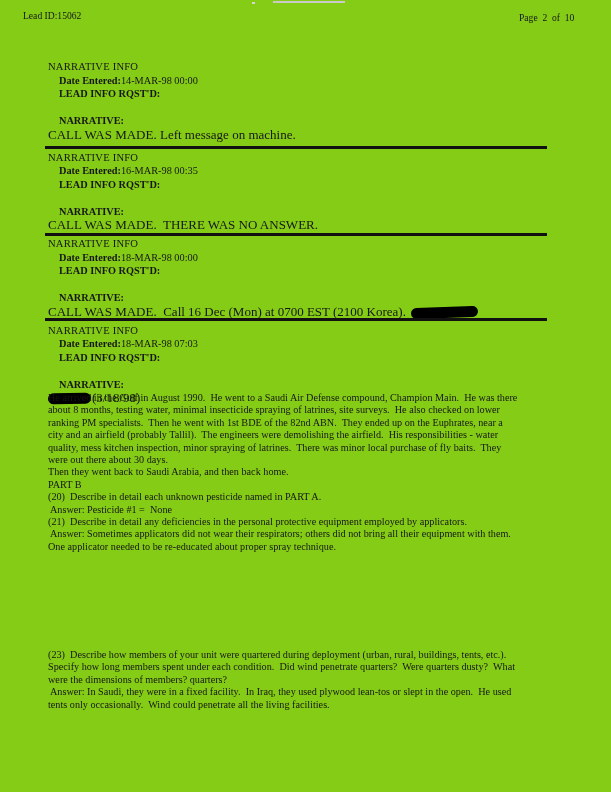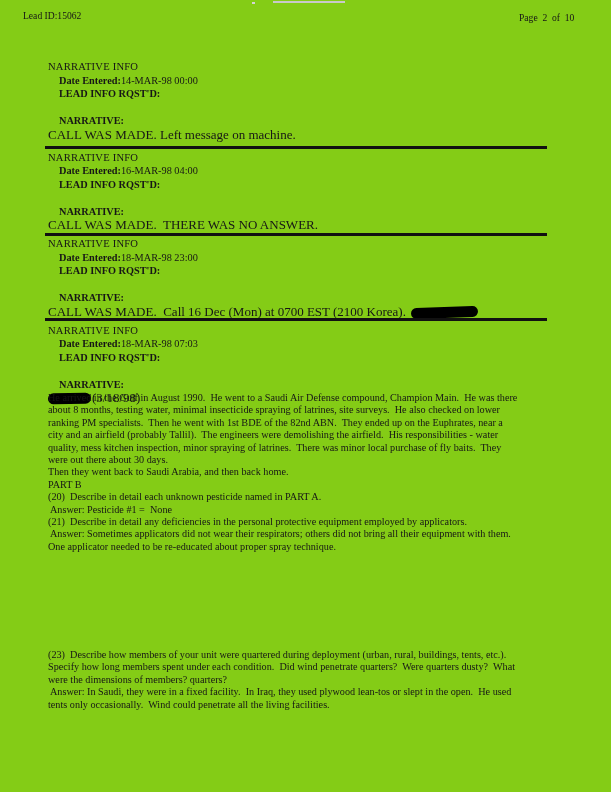--- a/index.html
+++ b/index.html
@@ -112,32 +112,32 @@
     <div class="ind b">LEAD INFO RQST'D:</div>
     <div class="sp"></div>
     <div class="ind b">NARRATIVE:</div>
     <div class="ntext">CALL WAS MADE. Left message on machine.</div>
   </section>
 
   <div class="divider" style="top:146px"></div>
 
   <section class="entry" style="top:150.5px">
     <div class="h">NARRATIVE INFO</div>
-    <div class="ind"><span class="b">Date Entered:</span><span>16-MAR-98 04:00</span></div>
+    <div class="ind"><span class="b">Date Entered:</span><span>16-MAR-98 00:35</span></div>
     <div class="ind b">LEAD INFO RQST'D:</div>
     <div class="sp"></div>
     <div class="ind b">NARRATIVE:</div>
     <div class="ntext">CALL WAS MADE.  THERE WAS NO ANSWER.</div>
   </section>
 
   <div class="divider" style="top:233px"></div>
 
   <section class="entry" style="top:237px">
     <div class="h">NARRATIVE INFO</div>
-    <div class="ind"><span class="b">Date Entered:</span><span>18-MAR-98 23:00</span></div>
+    <div class="ind"><span class="b">Date Entered:</span><span>18-MAR-98 00:00</span></div>
     <div class="ind b">LEAD INFO RQST'D:</div>
     <div class="sp"></div>
     <div class="ind b">NARRATIVE:</div>
     <div class="ntext"><span>CALL WAS MADE.  Call 16 Dec (Mon) at 0700 EST (2100 Korea). </span><span class="redact r-wide"></span></div>
   </section>
 
   <div class="divider" style="top:318px"></div>
 
   <section class="entry" style="top:323.5px">
     <div class="h">NARRATIVE INFO</div>

